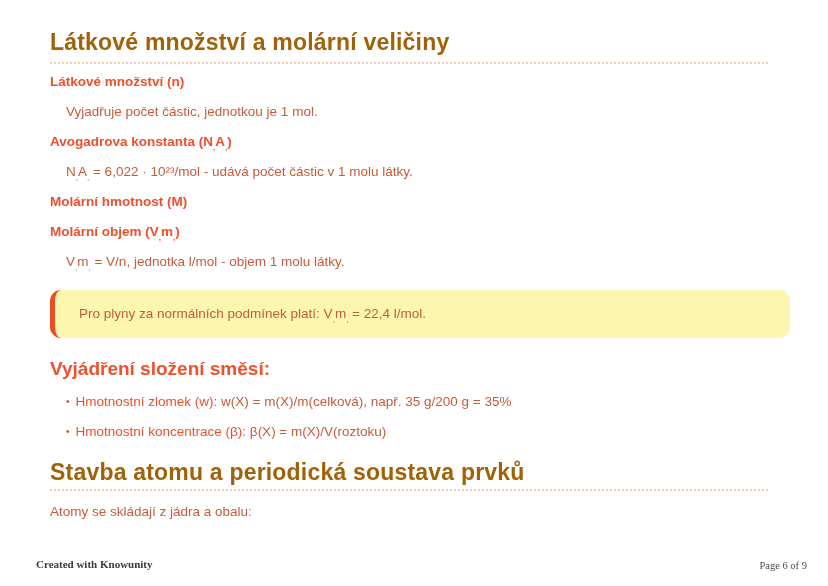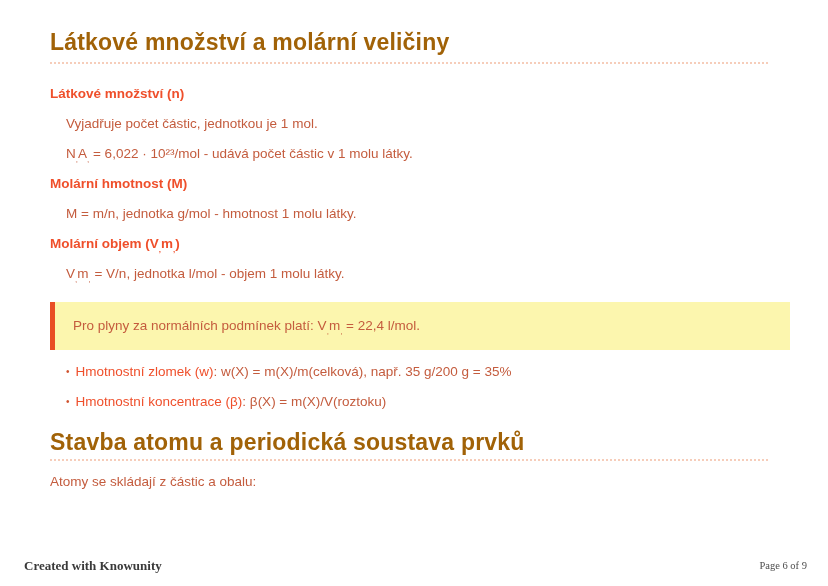--- a/index.html
+++ b/index.html
@@ -38,67 +38,68 @@
     font-weight: 700;
     color: #f0512b;
   }
   .h3 {
     margin: 14px 0 0 0;
     font-size: 13.5px;
     line-height: 16px;
     font-weight: 700;
     color: #ef4f2b;
   }
-  .h3.first { margin-top: 22px; }
+  .h3.first { margin-top: 10px; }
   .body-p {
     margin: 14px 0 0 16px;
     font-size: 13.5px;
     line-height: 16px;
     color: #c45c3e;
   }
   .body-p.no-indent { margin-left: 0; margin-top: 13px; }
   .sub {
     font-size: 8px;
     line-height: 0;
     vertical-align: -4px;
   }
   .callout {
     margin: 20px 0 0 0;
     background: #fcf6ae;
     border-left: 5px solid #e94e25;
-    padding: 16px 18px;
+    padding: 16px 24px;
     font-size: 13.5px;
     line-height: 16px;
     color: #c45c3e;
     box-sizing: border-box;
     width: 100%;
+    border-radius: 11px;
   }
   .bullet {
     margin: 14px 0 0 16px;
     font-size: 13.5px;
     line-height: 16px;
     color: #c45c3e;
   }
   .bullet .bullet-dot {
     font-size: 10px;
     vertical-align: 1px;
     color: #d0532f;
     margin-right: 6px;
   }
   .bullet .bullet-bold {
     font-weight: 400;
     color: #ef4f2b;
   }
   .footer-left {
     position: absolute;
-    left: 24px;
+    left: 36px;
     top: 558px;
     font-family: "Liberation Serif", serif;
     font-weight: 700;
-    font-size: 13px;
+    font-size: 11px;
     color: #3a3a3a;
   }
   .footer-right {
     position: absolute;
     right: 21px;
     top: 560px;
     font-family: Liberation Serif, serif;
     font-size: 10.5px;
     color: #4d4d4d;
   }
@@ -108,35 +109,36 @@
 
 <div class="page">
   <div class="content">
 
     <h1 class="h1">Látkové množství a molární veličiny</h1>
     <div class="rule"></div>
 
     <div class="h3 first">Látkové množství (n)</div>
     <div class="body-p">Vyjadřuje počet částic, jednotkou je 1 mol.</div>
 
+    <div class="h3"><span>Avogadrova konstanta (N</span><span class="sub">,</span><span>A</span><span class="sub">,</span><span>)</span></div>
     <div class="body-p"><span>N</span><span class="sub">,</span><span>A</span><span class="sub">,</span><span> = 6,022 · 10²³/mol - udává počet částic v 1 molu látky.</span></div>
 
     <div class="h3">Molární hmotnost (M)</div>
-    <div class="body-p">M = m/n, jednotka g/mol - hmotnost 1 molu látky.</div>
 
     <div class="h3"><span>Molární objem (V</span><span class="sub">,</span><span>m</span><span class="sub">,</span><span>)</span></div>
     <div class="body-p"><span>V</span><span class="sub">,</span><span>m</span><span class="sub">,</span><span> = V/n, jednotka l/mol - objem 1 molu látky.</span></div>
 
     <div class="callout"><span>Pro plyny za normálních podmínek platí: V</span><span class="sub">,</span><span>m</span><span class="sub">,</span><span> = 22,4 l/mol.</span></div>
 
+    <h2 class="h2">Vyjádření složení směsí:</h2>
 
     <div class="bullet"><span class="bullet-dot">•</span><span class="bullet-bold">Hmotnostní zlomek (w)</span><span>: w(X) = m(X)/m(celková), např. 35 g/200 g = 35%</span></div>
     <div class="bullet"><span class="bullet-dot">•</span><span class="bullet-bold">Hmotnostní koncentrace (β)</span><span>: β(X) = m(X)/V(roztoku)</span></div>
 
     <h1 class="h1" style="margin-top:18px;">Stavba atomu a periodická soustava prvků</h1>
     <div class="rule" style="margin-top:3px;"></div>
 
-    <div class="body-p no-indent">Atomy se skládají z částic a obalu:</div>
+    <div class="body-p no-indent">Atomy se skládají z jádra a obalu:</div>
   </div>
 
   <div class="footer-left">Created with Knowunity</div>
   <div class="footer-right">Page 6 of 9</div>
 </div>
 
 </body></html>

